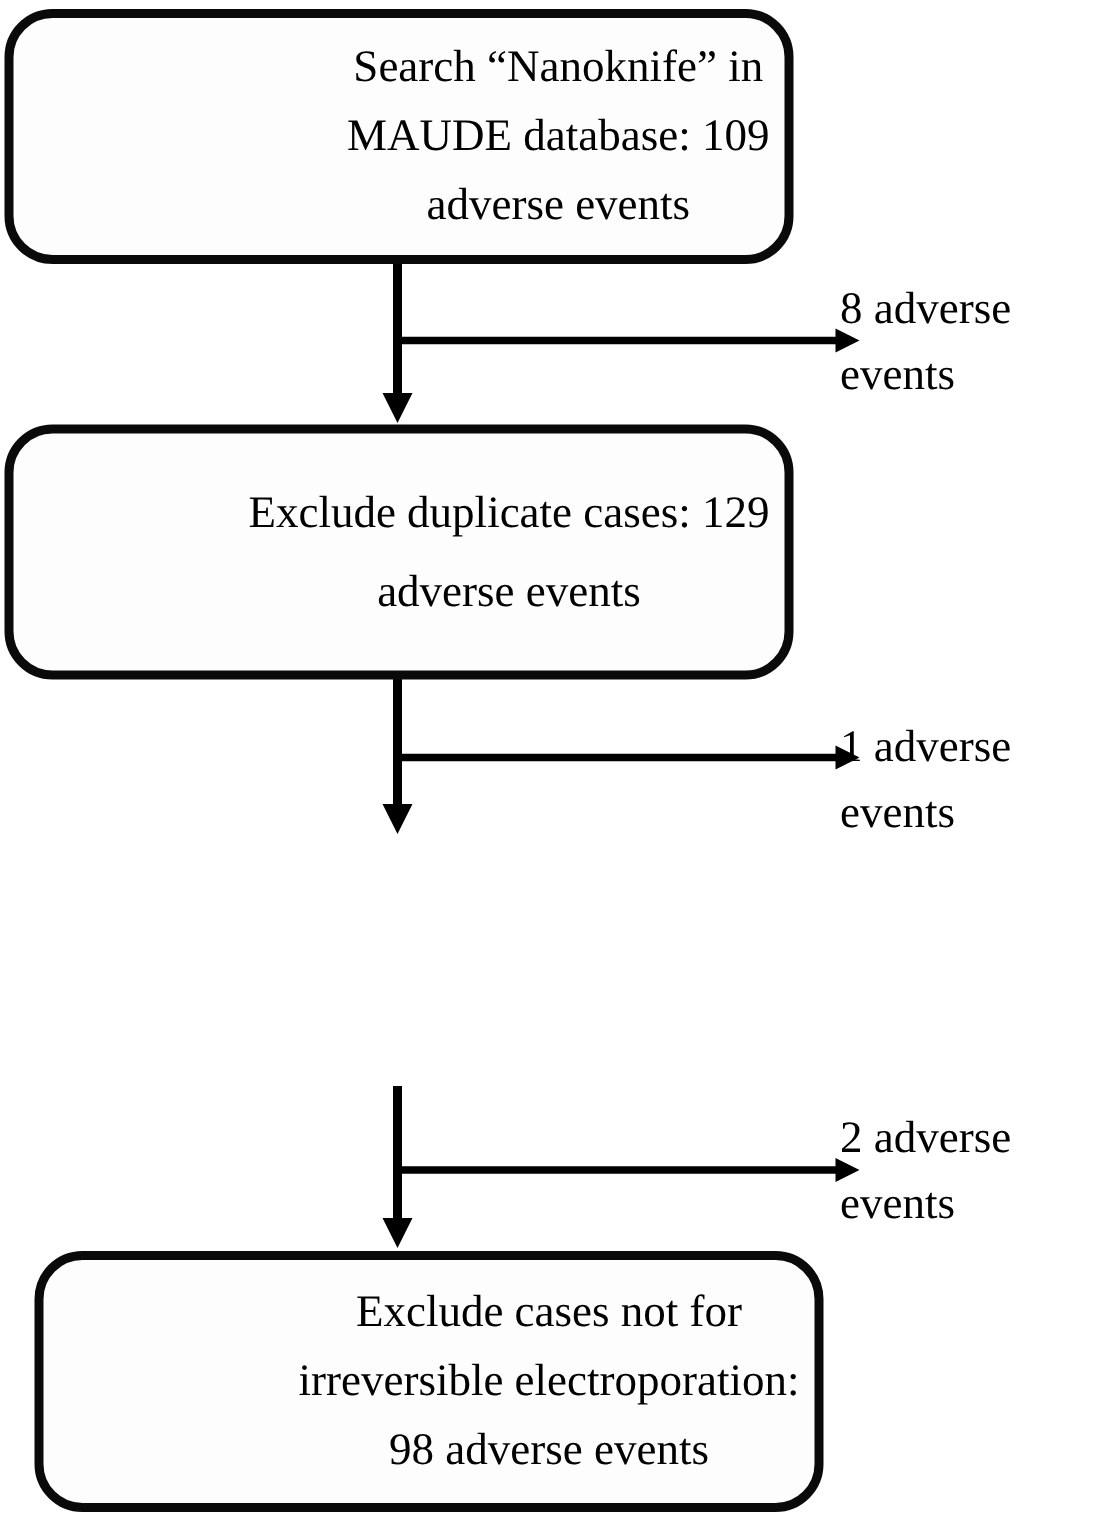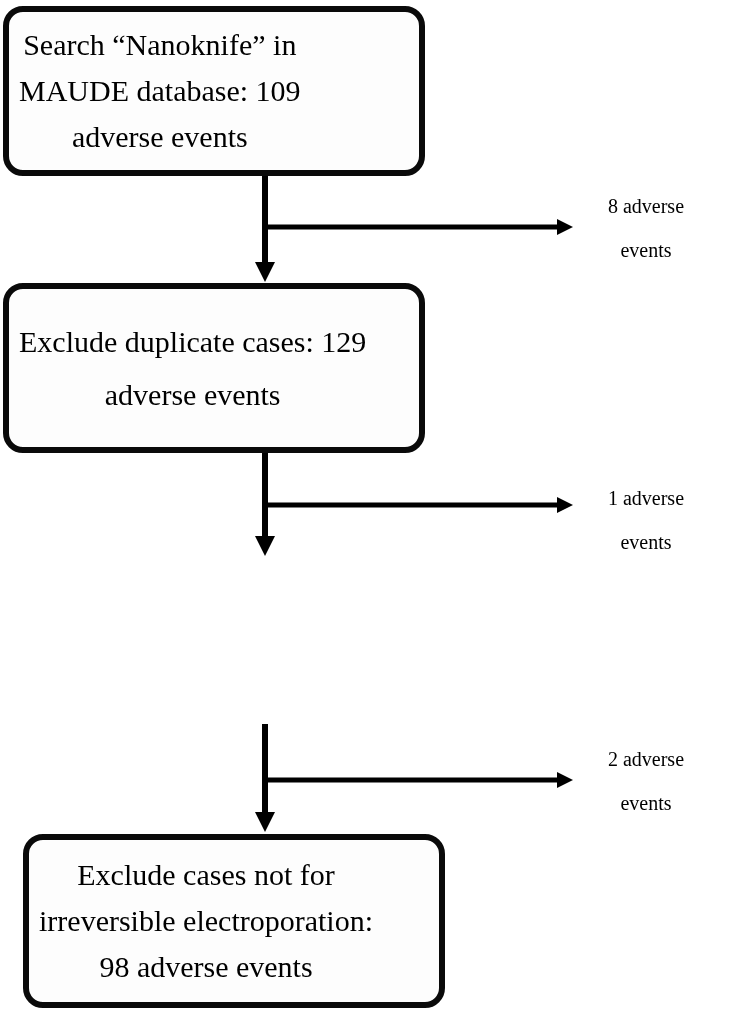--- a/index.html
+++ b/index.html
@@ -19,47 +19,46 @@
   .arrow-layer {
     position: absolute;
     left: 0;
     top: 0;
     width: 732px;
     height: 1015px;
   }
   .flow-box {
     position: absolute;
     left: 3px;
-    width: 422px;
+    width: 526px;
     box-sizing: border-box;
     border: 6px solid #0a0a0a;
-    border-radius: 20px;
+    border-radius: 32px;
     background: #fdfdfd;
     display: flex;
     align-items: center;
-    justify-content: flex-start;
+    justify-content: flex-end;
     text-align: center;
   }
   .flow-box .box-text {
     white-space: pre-line;
     font-size: 30px;
     padding: 0 10px;
   }
   .lines-3 .box-text { line-height: 46px; }
   .lines-2 .box-text { line-height: 53px; }
   .box-1 { top: 6px;   height: 170px; }
   .box-2 { top: 283px; height: 170px; }
   .box-3 { top: 557px; height: 170px; }
   .box-4 { top: 834px; height: 174px; margin-left: 20px; }
   .branch-label {
     position: absolute;
     left: 560px;
     width: 172px;
-    text-align: center;
-    font-size: 20px;
+    font-size: 30px;
     line-height: 44px;
     white-space: pre-line;
   }
   .branch-label-1 { top: 184px; }
   .branch-label-2 { top: 476px; }
   .branch-label-3 { top: 737px; }
 </style>
 </head>
 <body>
 

